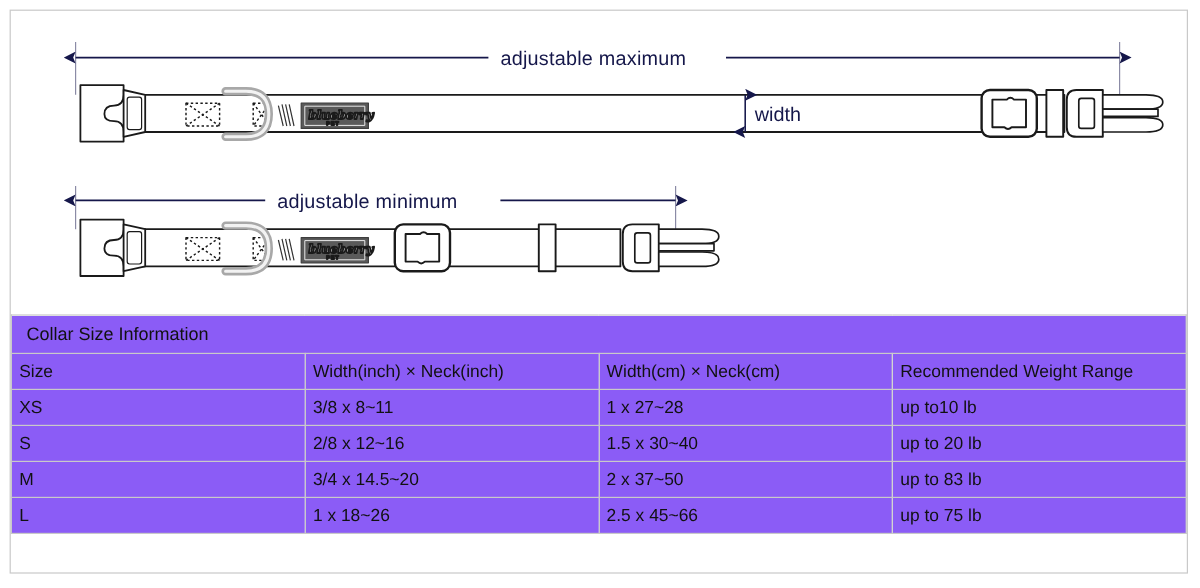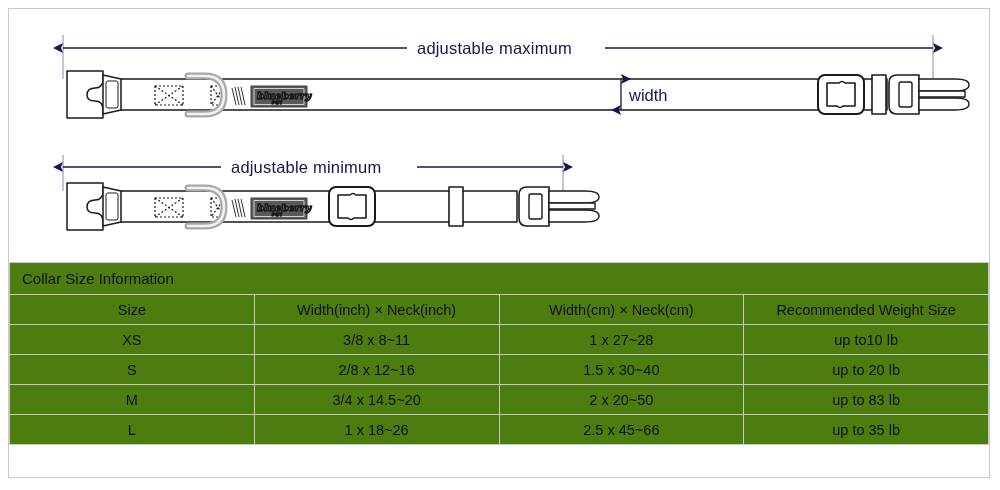--- a/index.html
+++ b/index.html
@@ -43,25 +43,25 @@
     position:absolute;left:9px;top:262px;width:980px;
     border-collapse:collapse;table-layout:fixed;
   }
   .tbl td{
     border:1px solid #c9c9c9;
     font-size:14.5px;
     height:30px;
     padding:0 6px;
     box-sizing:border-box;
     color:#111;
-    background:#4d7c0f;
+    background:#8b5cf6;
     white-space:nowrap;
     overflow:hidden;
   }
-  .tbl td.c{text-align:center;}
+  .tbl td.c{}
   .tbl td.l{text-align:left;padding-left:12px;}
   .w1{width:88px;}
   .w2{width:298px;}
   .w3{width:298px;}
   .w4{width:296px;}
   .title-row td{height:32px;font-size:15px;}
   .tips-row td{height:30px;font-size:14.5px;}
 </style>
 </head>
 <body>
@@ -207,41 +207,41 @@
 
   <table class="tbl">
     <tbody>
       <tr class="title-row">
         <td class="l" colspan="4">Collar Size Information</td>
       </tr>
       <tr>
         <td class="c w1">Size</td>
         <td class="c w2">Width(inch)  ×  Neck(inch)</td>
         <td class="c w3">Width(cm)  ×  Neck(cm)</td>
-        <td class="c w4">Recommended Weight Size</td>
+        <td class="c w4">Recommended Weight Range</td>
       </tr>
       <tr>
         <td class="c w1">XS</td>
         <td class="c w2">3/8 x 8~11</td>
         <td class="c w3">1 x 27~28</td>
         <td class="c w4">up to10 lb</td>
       </tr>
       <tr>
         <td class="c w1">S</td>
         <td class="c w2">2/8 x 12~16</td>
         <td class="c w3">1.5 x 30~40</td>
         <td class="c w4">up to 20 lb</td>
       </tr>
       <tr>
         <td class="c w1">M</td>
         <td class="c w2">3/4 x 14.5~20</td>
-        <td class="c w3">2 x 20~50</td>
+        <td class="c w3">2 x 37~50</td>
         <td class="c w4">up to 83 lb</td>
       </tr>
       <tr>
         <td class="c w1">L</td>
         <td class="c w2">1 x 18~26</td>
         <td class="c w3">2.5 x 45~66</td>
-        <td class="c w4">up to 35 lb</td>
+        <td class="c w4">up to 75 lb</td>
       </tr>
     </tbody>
   </table>
 </div>
 
 </body></html>

